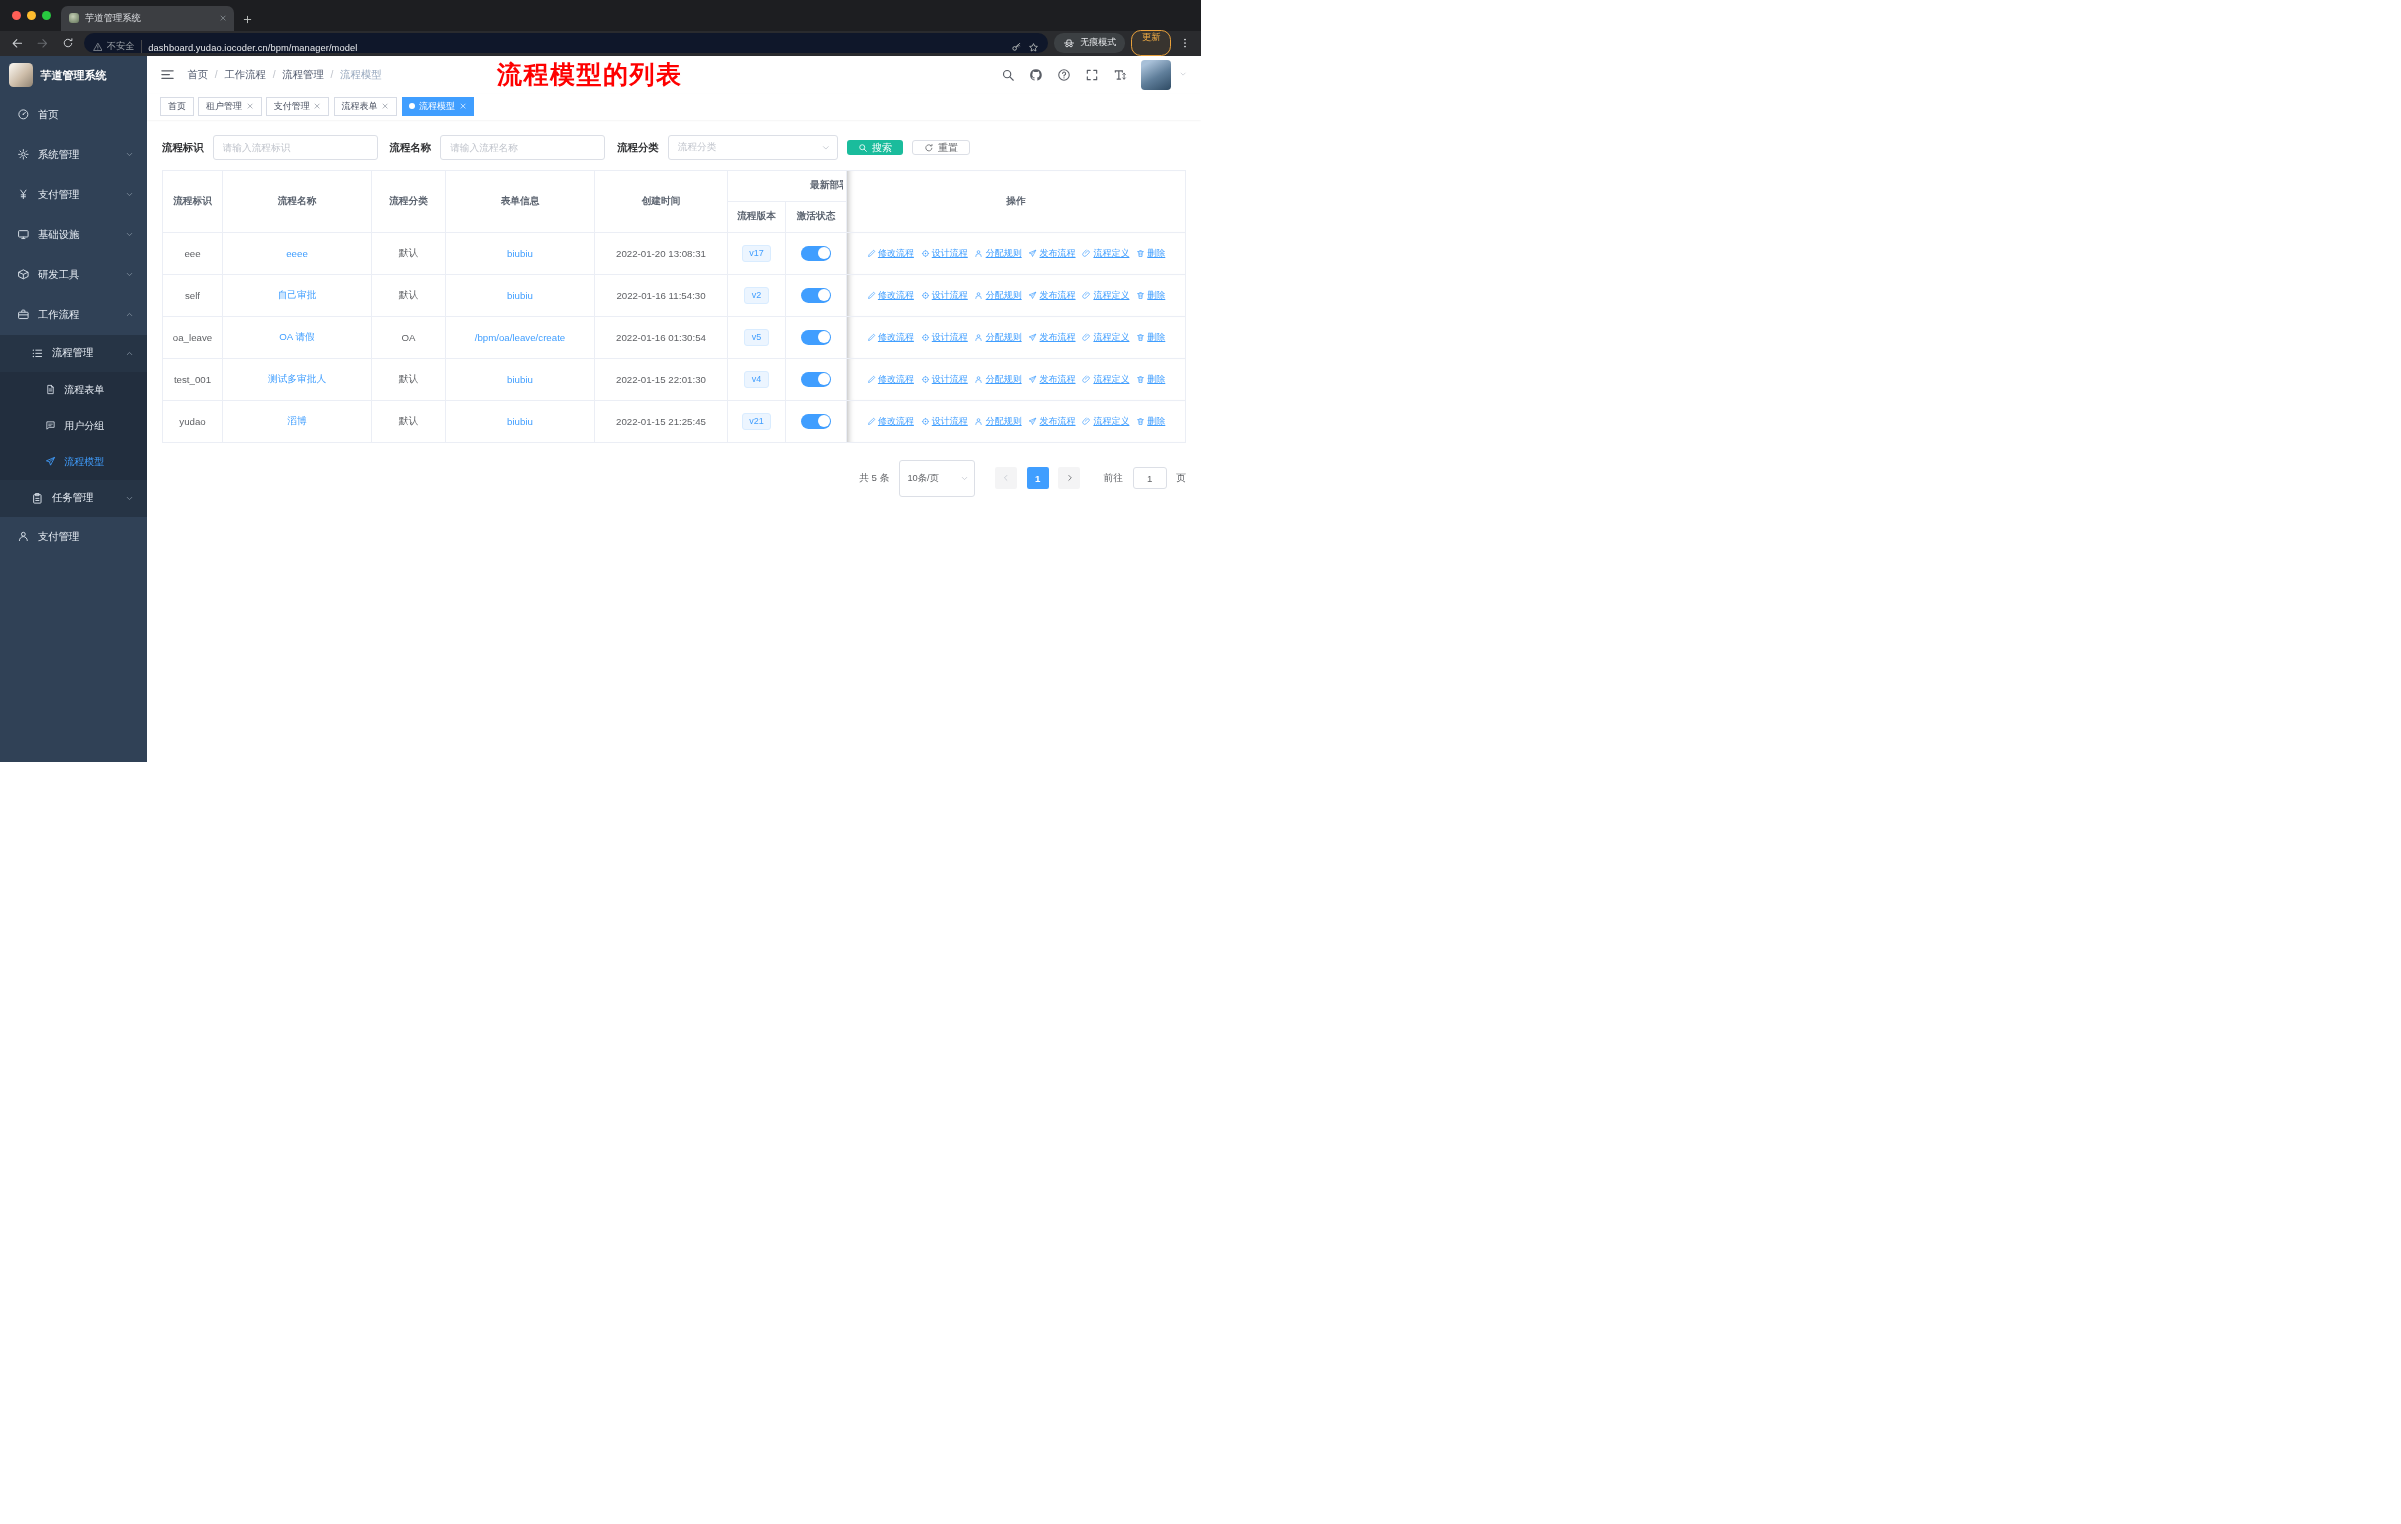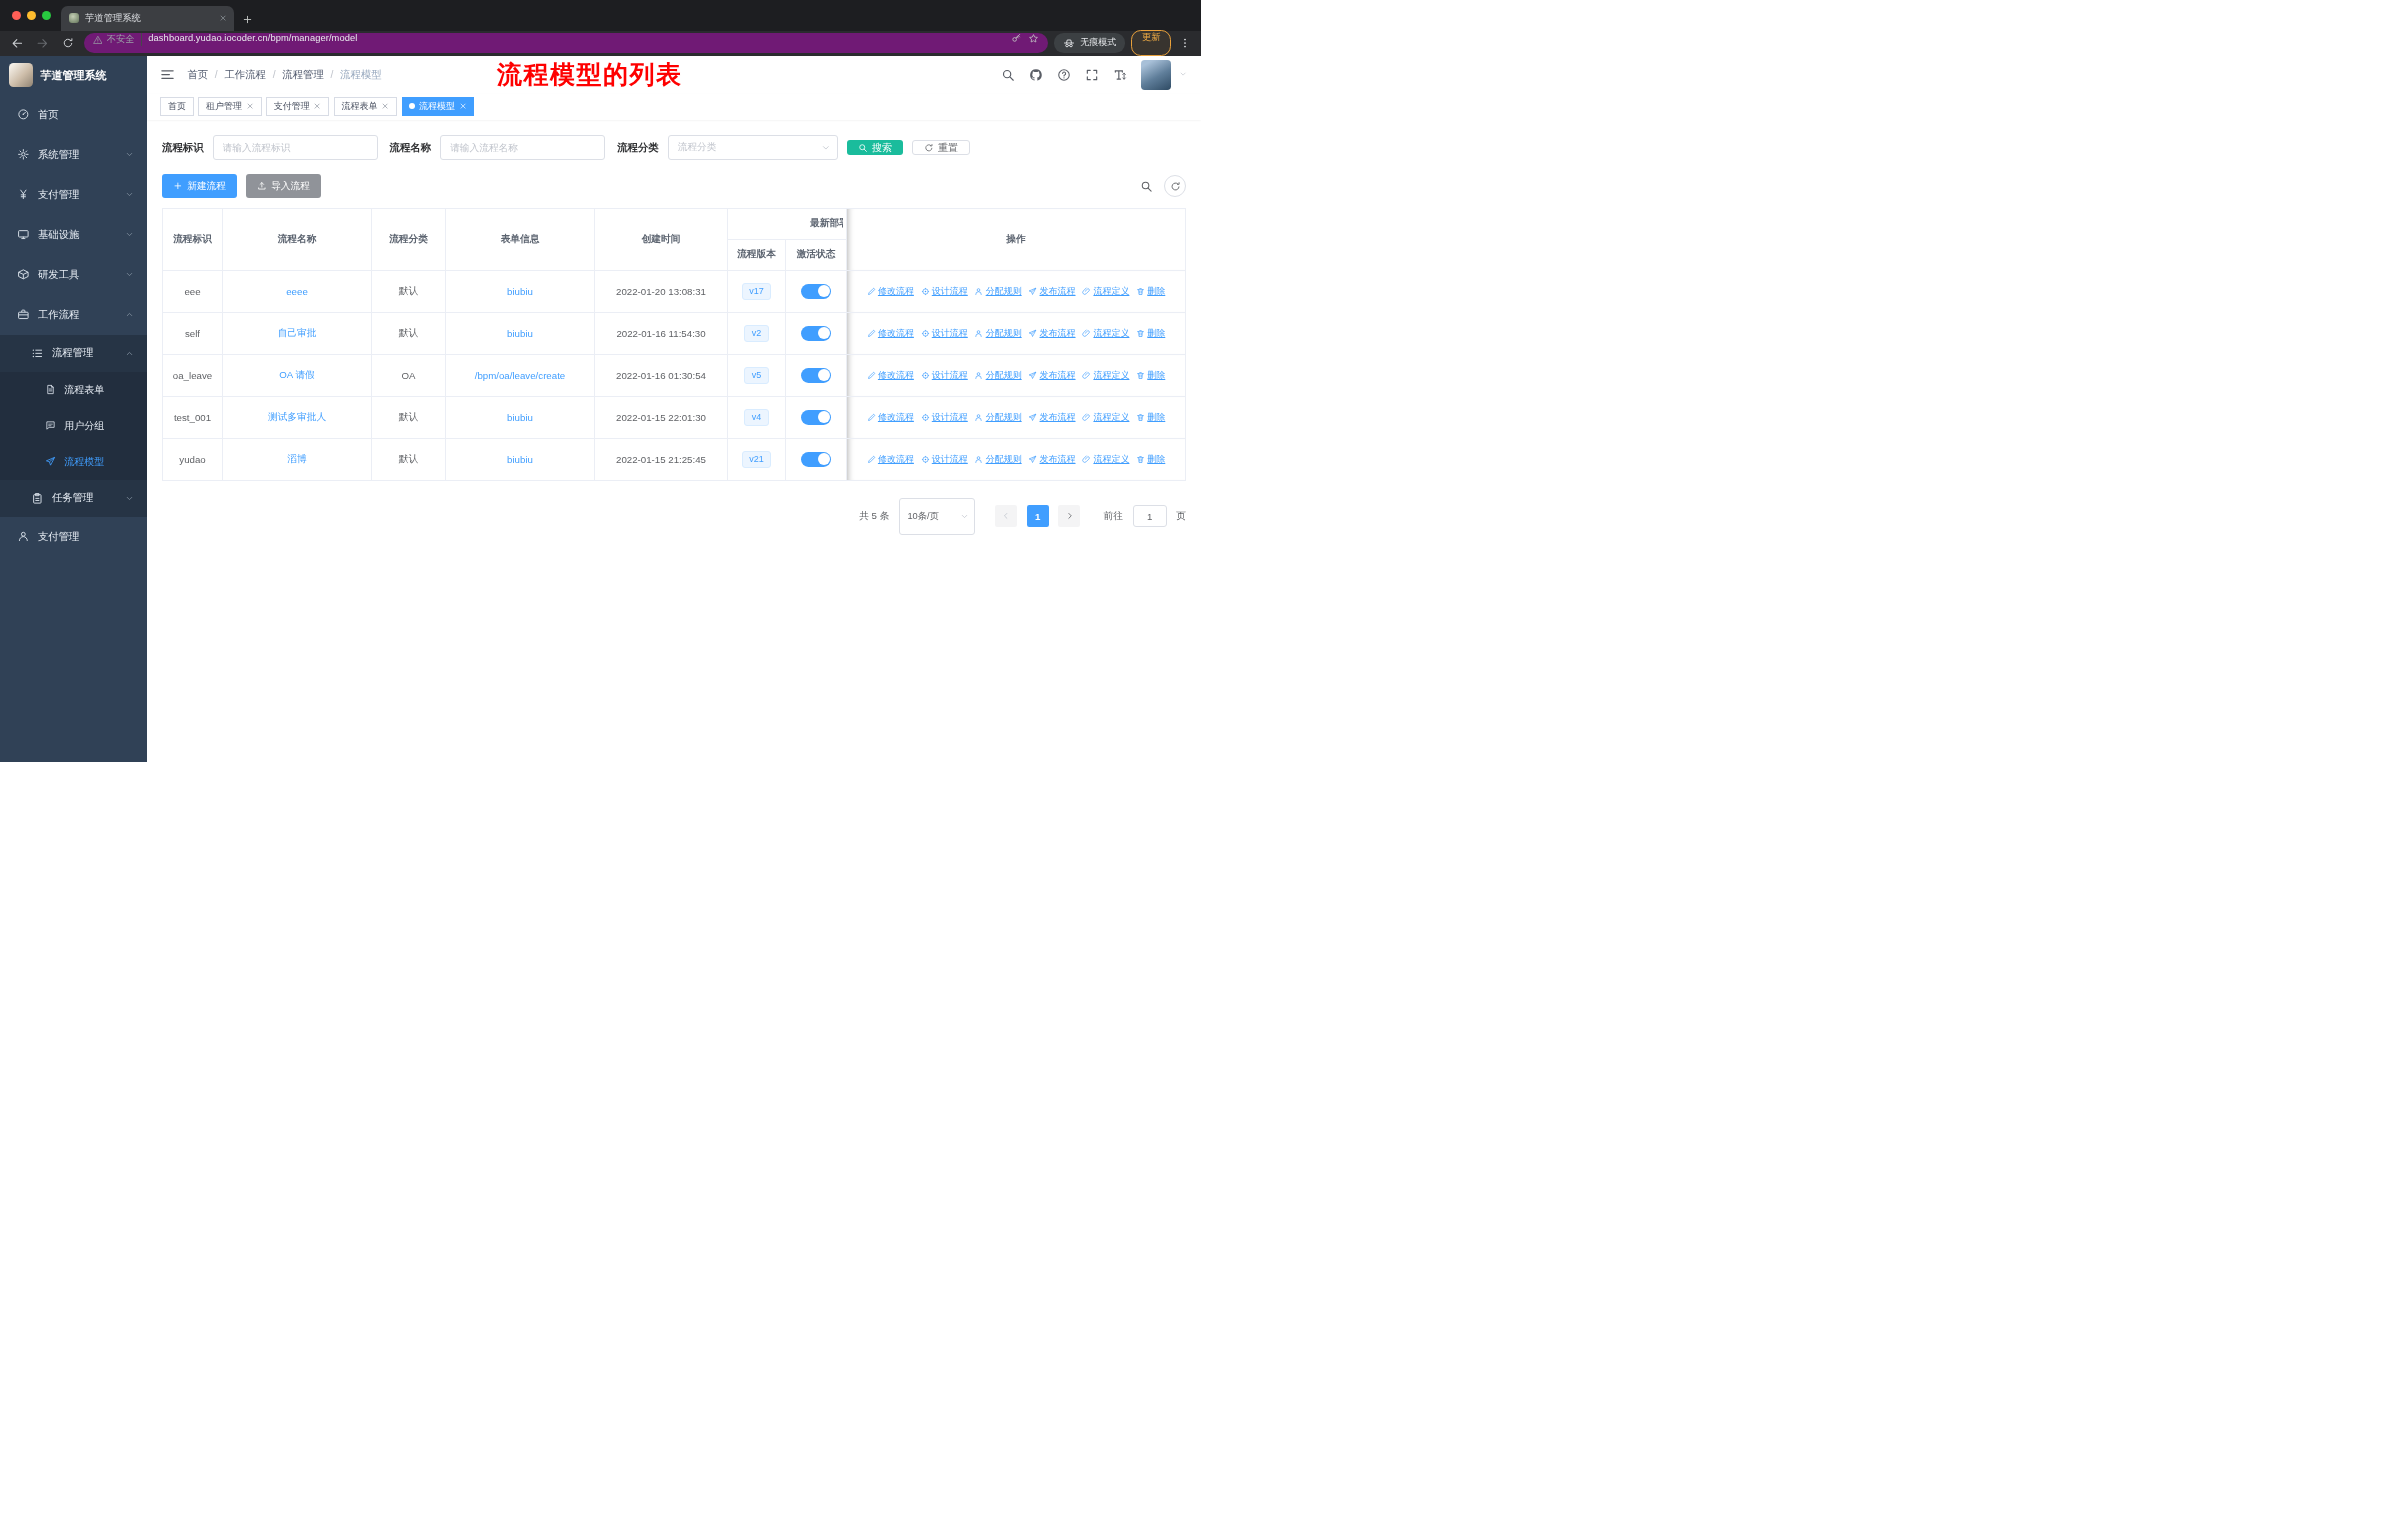--- a/index.html
+++ b/index.html
@@ -15,21 +15,21 @@
   .light.r { background:#ff5f57; } .light.y { background:#febc2e; } .light.g { background:#28c840; }
   .btab { width:173px; height:25px; background:#3c3e42; border-radius:6.7px 6.7px 0 0; display:flex; align-items:center; gap:6px; padding:0 7.4px; color:#dfe1e5; font-size:9.3px; }
   .favicon { width:10.4px; height:10.4px; border-radius:3px; background:radial-gradient(circle at 40% 35%, #c5cfb6, #7a8a6f 75%); flex-shrink:0; }
   .btab .ttl { flex:1; white-space:nowrap; overflow:hidden; }
   .btab .tclose { color:#9aa0a6; }
   .newtab { color:#c4c7c5; margin:0 0 5.2px 7.4px; }
 
   .btoolbar { height:25px; background:#2a2b2e; display:flex; align-items:center; padding:0 7.4px; gap:6px; }
   .navbtn { width:19.4px; height:19.4px; display:flex; align-items:center; justify-content:center; color:#cfd2d6; border-radius:50%; }
   .navbtn.dim { color:#66696e; }
-  .urlbar { flex:1; height:20px; background:#701a75; border-radius:10.4px; display:flex; align-items:flex-start; gap:6px; padding:0 9px; color:#e8eaed; font-size:9.3px; }
+  .urlbar { flex:1; height:20px; background:#0f172a; border-radius:10.4px; display:flex; align-items:flex-end; gap:6px; padding:0 9px; color:#e8eaed; font-size:9.3px; }
   .sec { display:flex; align-items:center; gap:4.5px; color:#9aa0a6; padding-right:6.7px; border-right:0.7px solid #46474b; }
   .urltext { flex:1; color:#e8eaed; letter-spacing:0.1px; white-space:nowrap; overflow:hidden; }
   .urlic { color:#c4c7c5; }
   .incog { display:flex; align-items:center; gap:5.2px; background:#3c4043; border-radius:9.7px; height:19.4px; padding:0 9px; color:#e8eaed; font-size:9px; }
   .updatepill { height:26px; display:flex; align-items:flex-start; padding:0 9.7px; border:1.1px solid #e9a13b; color:#f0ac45; background:rgba(233,161,59,.08); border-radius:9.7px; font-size:9.3px; }
   .kebab { color:#e8eaed; width:16.4px; display:flex; justify-content:center; }
 
   
   .app { display:flex; height:706px; }
 
@@ -534,44 +534,20 @@
           <span>搜索</span>
         </button>
         <button class="btn btn-reset">
           <svg class="ic bic" viewBox="0 0 13 13" width="9.7" height="9.7">
               <use href="#s-refresh"></use>
             </svg>
           <span>重置</span>
         </button>
       </div>
 
-      <div class="toolbar-row">
-        <button class="btn btn-create">
-          <svg class="ic bic" viewBox="0 0 13 13" width="9.7" height="9.7">
-              <use href="#s-plus"></use>
-            </svg>
-          <span>新建流程</span>
-        </button>
-        <button class="btn btn-import">
-          <svg class="ic bic" viewBox="0 0 13 13" width="9.7" height="9.7">
-              <use href="#s-upload"></use>
-            </svg>
-          <span>导入流程</span>
-        </button>
-        <div class="mini">
-          <svg class="ic mico" viewBox="0 0 17 17" width="12.7" height="12.7">
-              <use href="#s-search"></use>
-            </svg>
-          <span class="circbtn">
-            <svg class="ic" width="11" height="11" viewBox="0 0 15 15">
-                <use href="#s-refresh"></use>
-              </svg>
-          </span>
-        </div>
-      </div>
 
       <table class="grid">
         <colgroup>
           <col style="width:60px">
             <col style="width:149px">
             <col style="width:74px">
             <col style="width:149px">
           <col style="width:133px">
             <col style="width:58px">
             <col style="width:61px">

